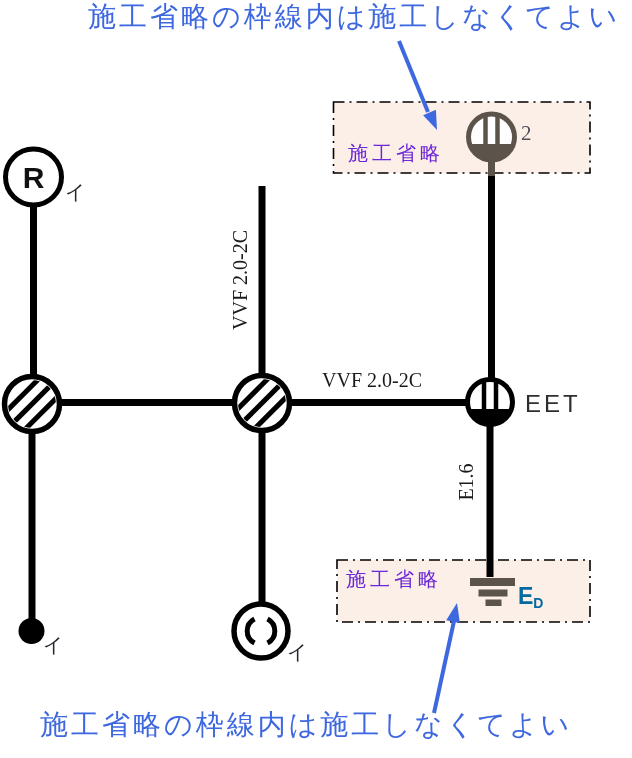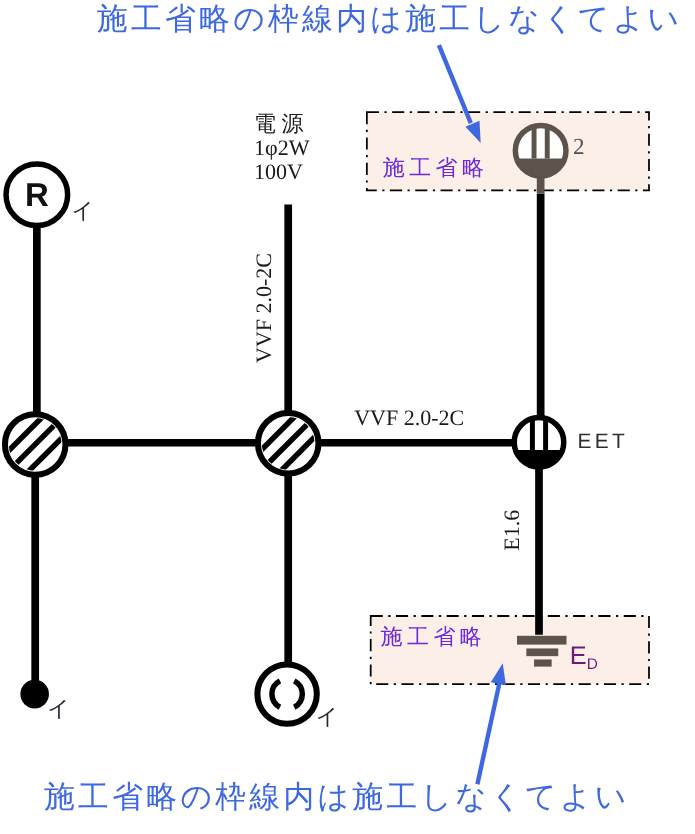--- a/index.html
+++ b/index.html
@@ -118,36 +118,31 @@
     </g>
     <g>
       <line x1="434" y1="713" x2="454" y2="621" stroke="#3E68DF" stroke-width="4"></line>
       <polygon points="457,603 459.9,623 446.2,620.2" fill="#3E68DF"></polygon>
     </g>
   </svg>
 
   <div class="lbl blue-note" style="left:88px;top:3px;">施工省略の枠線内は施工しなくてよい</div>
   <div class="lbl blue-note" style="left:40px;top:711px;">施工省略の枠線内は施工しなくてよい</div>
 
-  <div class="lbl serif power-block" style="left:231px;top:102px;font-size:20px;">
-    <div>電 源</div>
-    <div>1φ2W</div>
-    <div>100V</div>
-  </div>
 
   <div class="lbl serif vert" style="left:240px;top:280px;font-size:20px;">VVF 2.0-2C</div>
   <div class="lbl serif" style="left:322px;top:370px;font-size:20px;">VVF 2.0-2C</div>
   <div class="lbl serif vert" style="left:466px;top:482px;font-size:20px;">E1.6</div>
 
   <div class="lbl serif muted" style="left:348px;top:143px;font-size:20px;">施工省略</div>
   <div class="lbl serif muted" style="left:346px;top:569px;font-size:20px;">施工省略</div>
 
   <div class="lbl sans center-anchor" style="left:33.5px;top:178px;font-size:30px;font-weight:600;color:#111;">R</div>
   <div class="lbl serif" style="left:65px;top:182px;font-size:20px;color:#26262e;">イ</div>
   <div class="lbl serif" style="left:43px;top:635px;font-size:20px;color:#26262e;">イ</div>
   <div class="lbl serif" style="left:287px;top:642px;font-size:20px;color:#26262e;">イ</div>
   <div class="lbl serif" style="left:521px;top:123px;font-size:21px;color:#50505c;">2</div>
-  <div class="lbl sans" style="left:525px;top:392px;font-size:19px;letter-spacing:3px;font-weight:500;color:#2e2e2e;">EET</div>
-  <div class="lbl sans" style="left:518px;top:585px;font-size:23px;font-weight:400;color:#701a75;">
+  <div class="lbl sans" style="left:525px;top:392px;font-size:24px;letter-spacing:3px;font-weight:500;color:#2e2e2e;">EET</div>
+  <div class="lbl sans" style="left:518px;top:585px;font-size:23px;font-weight:700;color:#0369a1;">
     <span>E</span><span class="sub">D</span>
   </div>
 
 </div>
 
 </body></html>

